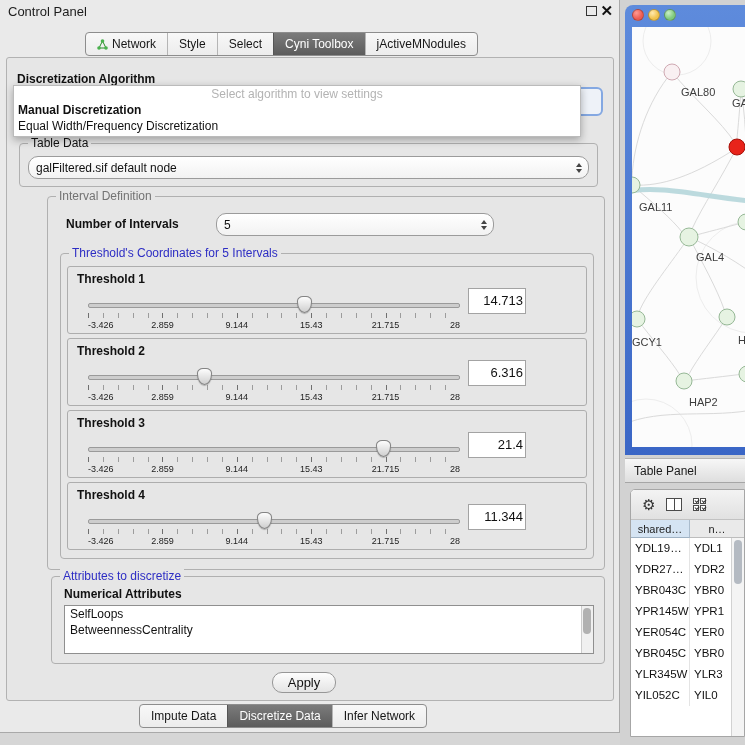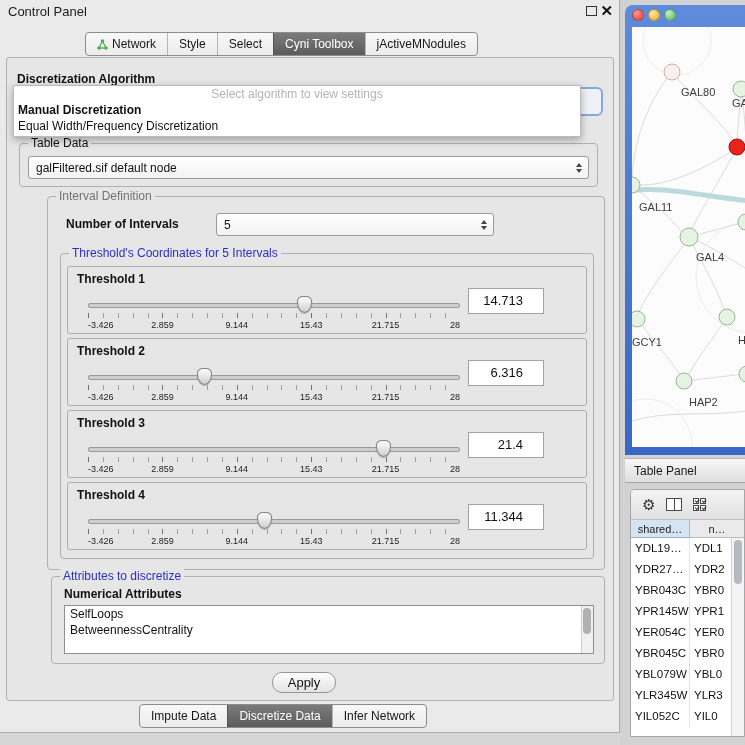--- a/index.html
+++ b/index.html
@@ -50,21 +50,21 @@
     position:absolute;left:6px;top:27px;width:566px;height:50px;z-index:10;
     background:#fff;border:1px solid #bbb;box-shadow:0 3px 8px rgba(0,0,0,.3);
     font-size:12px;color:#111;
   }
   .algo-popup .prompt{height:16px;line-height:16px;text-align:center;color:#b3b3b3;}
   .algo-popup .opt{height:16px;line-height:16px;padding-left:4px;}
   .algo-popup .opt.bold{font-weight:700;}
 
   .combo{
     position:absolute;background:linear-gradient(#ffffff,#f2f2f2);
-    border:1px solid #9b9b9b;border-radius:3px;font-size:12px;color:#111;
+    border:1px solid #9b9b9b;border-radius:10px;font-size:12px;color:#111;
   }
   .combo .cval{position:absolute;left:7px;top:50%;transform:translateY(-50%);white-space:nowrap;}
   .stepper{position:absolute;right:6px;top:50%;transform:translateY(-50%);display:flex;flex-direction:column;gap:2px;}
   .a-up{width:0;height:0;border-left:3.5px solid transparent;border-right:3.5px solid transparent;border-bottom:4px solid #444;}
   .a-dn{width:0;height:0;border-left:3.5px solid transparent;border-right:3.5px solid transparent;border-top:4px solid #444;}
 
   .th-panel{position:absolute;left:6px;width:518px;height:66px;border:1px solid #adadad;border-radius:3px;}
   .th-label{position:absolute;left:9px;top:5px;font-weight:700;font-size:12px;color:#111;}
   .slider-zone{position:absolute;left:20px;top:28px;width:372px;height:36px;}
   .track{position:absolute;left:0;right:0;top:8px;height:3px;background:#cdcdcd;border:1px solid #9a9a9a;border-radius:2px;}
@@ -80,21 +80,21 @@
       repeating-linear-gradient(90deg,#6f6f6f 0,#6f6f6f 1px,transparent 1px,transparent 20%),
       repeating-linear-gradient(90deg,#9c9c9c 0,#9c9c9c 1px,transparent 1px,transparent 4%);
   }
   .tlabels{position:absolute;left:0;right:0;top:25px;height:11px;}
   .tlabels span{position:absolute;transform:translateX(-50%);font-size:9px;color:#222;white-space:nowrap;}
   .tlabels span.first{transform:none;left:0;}
   .tlabels span.last{transform:none;right:0;left:auto;}
   .val-box{
     position:absolute;left:400px;top:21px;width:54px;height:24px;
     background:#fff;border:1px solid #a3a3a3;font-size:13px;color:#111;
-    text-align:right;line-height:24px;padding-right:20px;box-sizing:content-box;
+    text-align:right;line-height:24px;padding-right:2px;box-sizing:content-box;
   }
 
   .attr-list{
     position:absolute;left:12px;top:28px;width:528px;height:47px;
     background:#fff;border:1px solid #8f8f8f;overflow:hidden;font-size:12px;color:#111;
   }
   .attr-list .item{height:16px;line-height:16px;padding-left:5px;white-space:nowrap;}
   .vscroll{position:absolute;right:0;top:0;bottom:0;width:11px;background:#f0f0f0;border-left:1px solid #ccc;}
   .vscroll .vthumb{position:absolute;left:1px;top:2px;width:8px;border-radius:4px;background:#b1b1b1;}
 
@@ -420,24 +420,20 @@
       </div>
     <div class="trow">
         <div class="c1">YER054C</div>
         <div class="c2">YER0</div>
       </div>
     <div class="trow">
         <div class="c1">YBR045C</div>
         <div class="c2">YBR0</div>
       </div>
     <div class="trow">
-        <div class="c1">YBL079W</div>
-        <div class="c2">YBL0</div>
-      </div>
-    <div class="trow">
         <div class="c1">YLR345W</div>
         <div class="c2">YLR3</div>
       </div>
     <div class="trow">
         <div class="c1">YIL052C</div>
         <div class="c2">YIL0</div>
       </div>
   </div>
   <div class="t-scroll">
       <div class="vthumb"></div>

